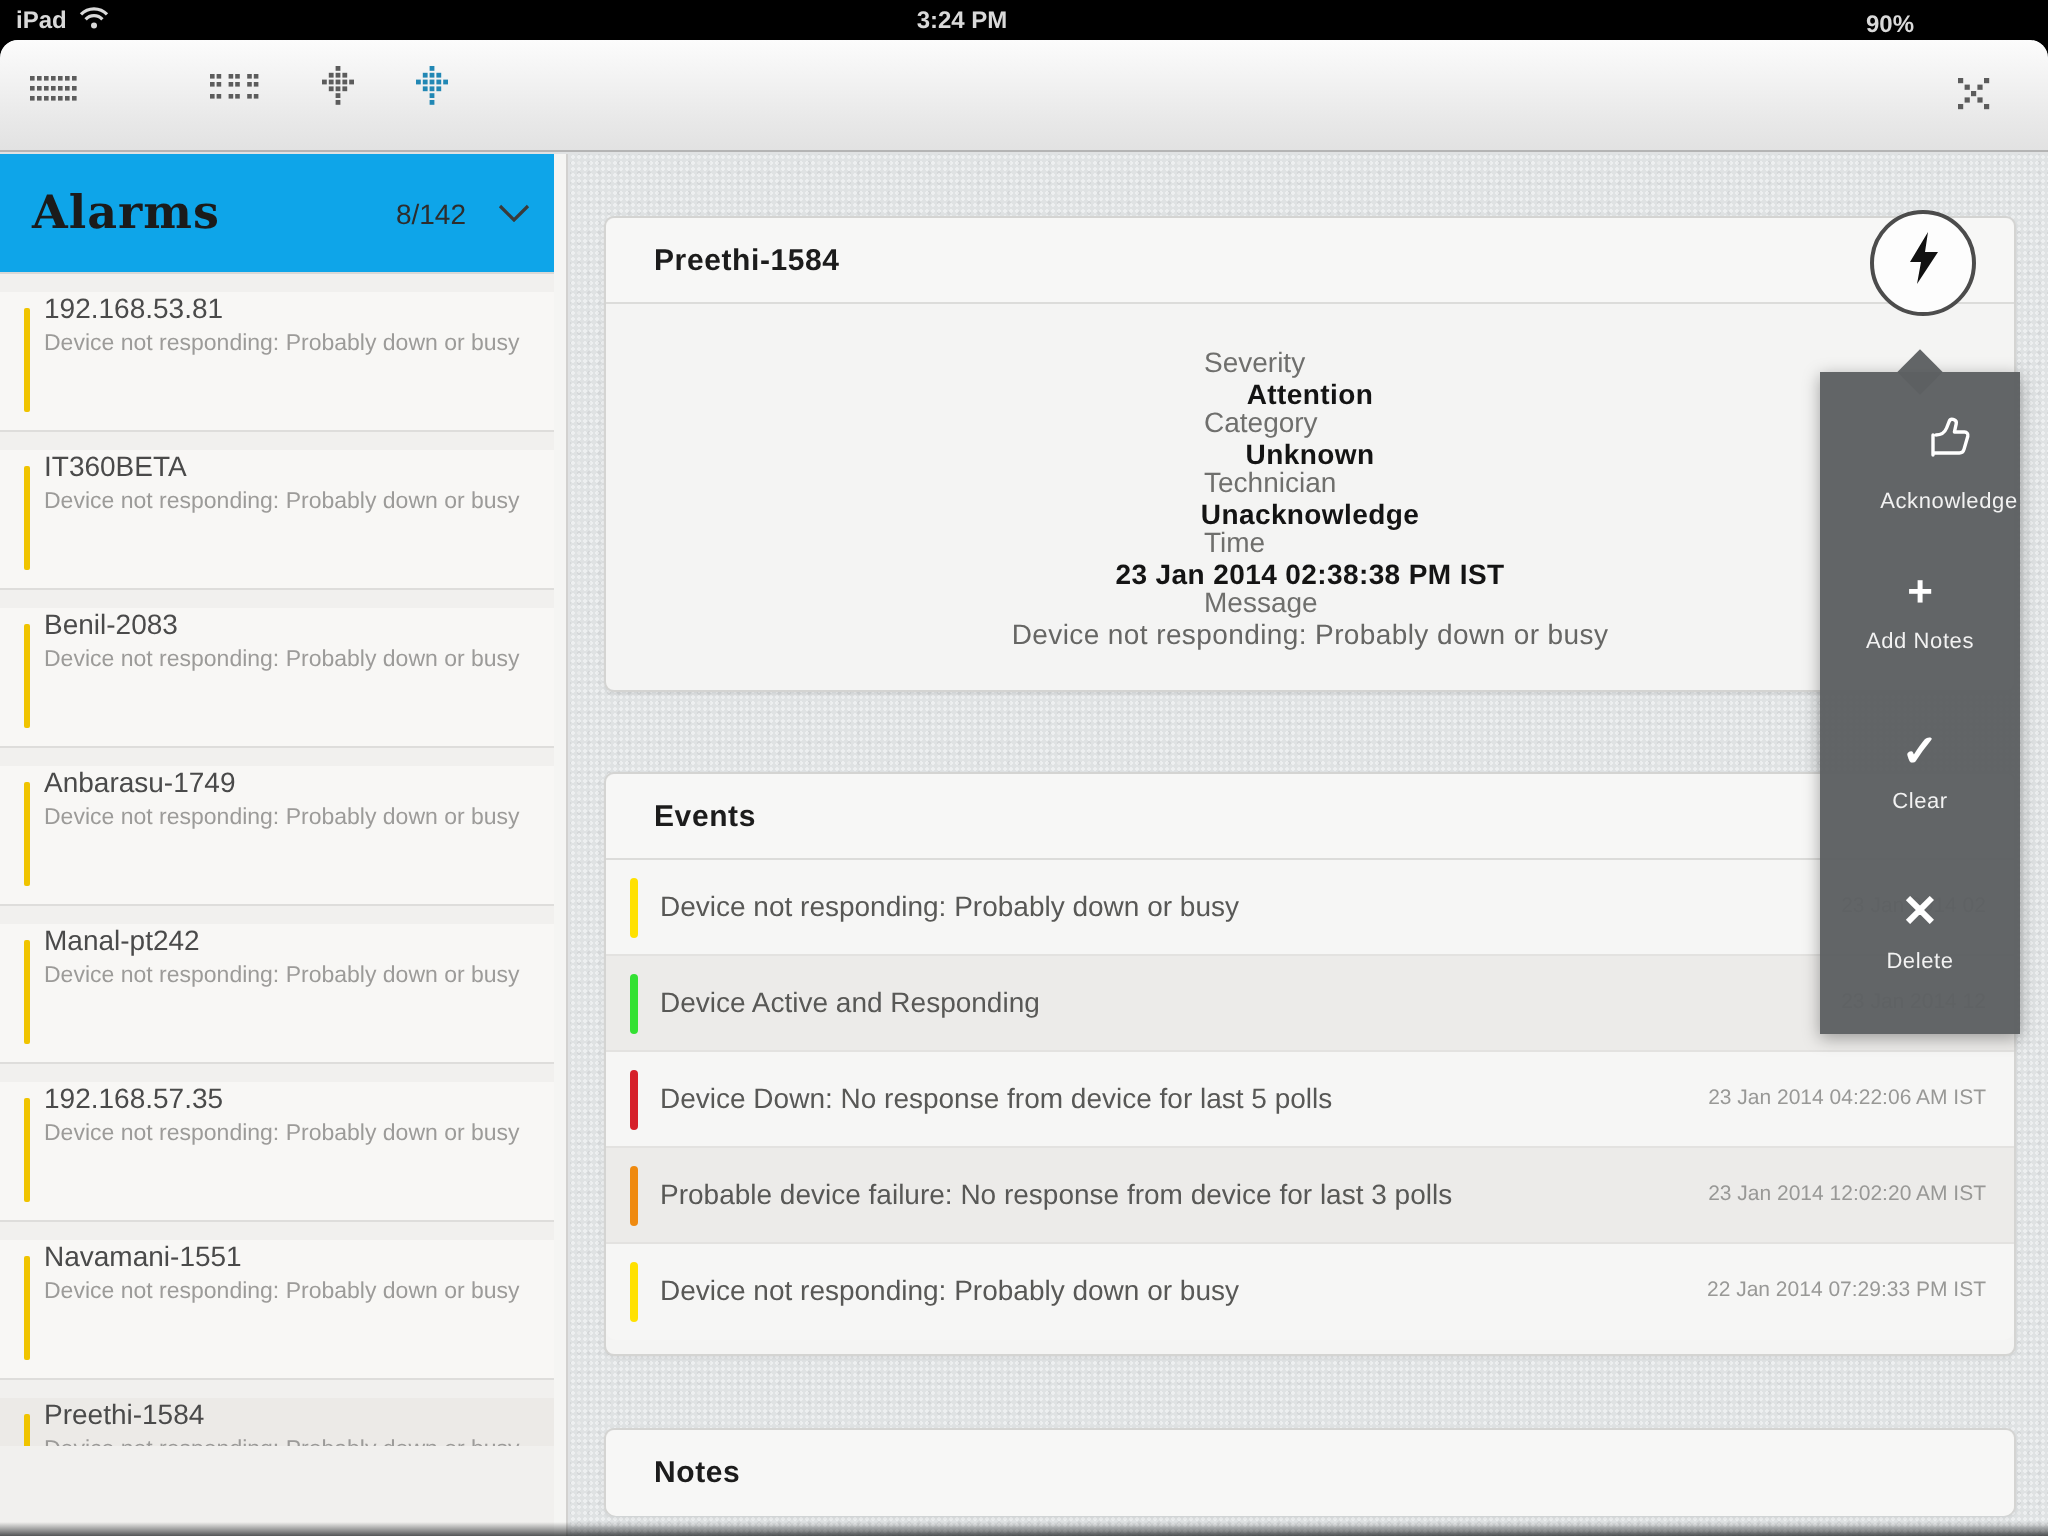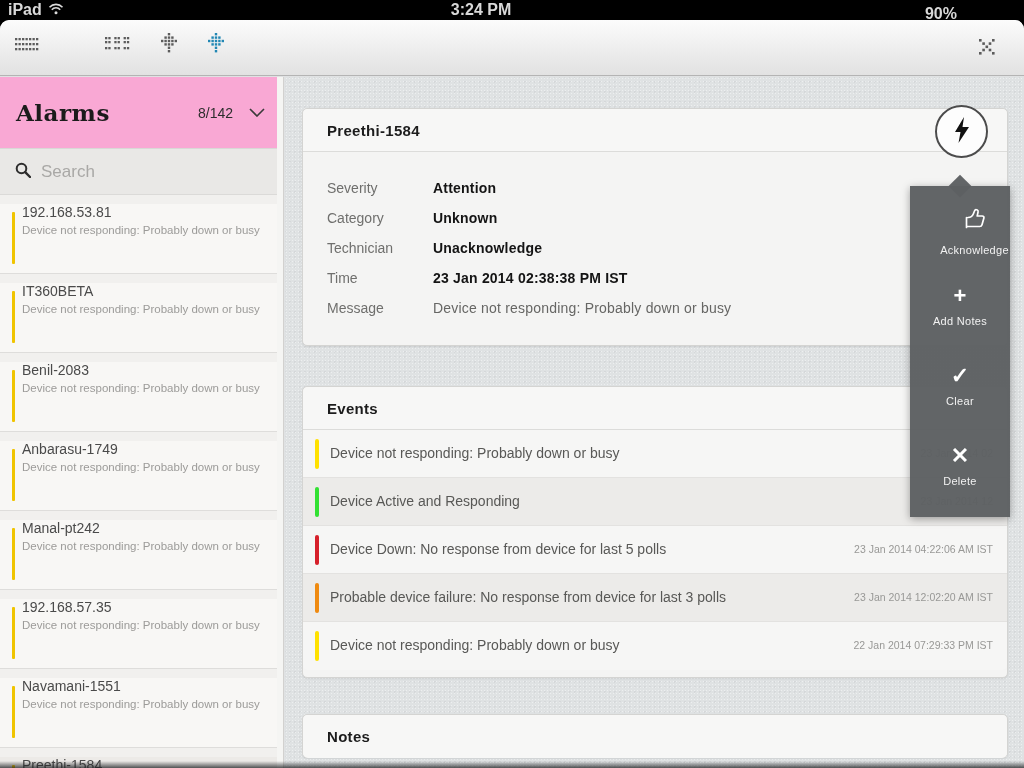--- a/index.html
+++ b/index.html
@@ -1,21 +1,21 @@
 <!DOCTYPE html>
 <html><head>
 <meta charset="utf-8">
 <style>
   * { margin:0; padding:0; box-sizing:border-box; }
   html,body { width:1024px; height:768px; overflow:hidden; background:#000;
     font-family:"Liberation Sans", sans-serif; }
 
   
   .statusbar { position:absolute; top:0; left:0; width:962px; height:20px;
-    background:#000; color:#d9d9d9; font-size:16px; font-weight:bold;
+    background:#000; color:#d9d9d9; font-size:12px; font-weight:bold;
     display:flex; align-items:center; }
   .sb-left { position:absolute; left:8px; display:flex; align-items:center; gap:6px; }
   .sb-center { position:absolute; left:0; right:0; text-align:center; }
   .sb-right { position:absolute; right:5px; display:flex; align-items:center; gap:5px;flex-direction:column; }
   .battery { width:23px; height:11px; border:1px solid #cfcfcf; border-radius:2px;
     position:relative; padding:1px; }
   .battery .fill { height:100%; width:88%; background:#d9d9d9; border-radius:1px; }
   .battery:after { content:""; position:absolute; right:-3px; top:3px; width:2px;
     height:5px; background:#cfcfcf; border-radius:0 1px 1px 0; }
 
@@ -26,22 +26,22 @@
   .toolbar { position:absolute; top:0; left:0; width:100%; height:56px;
     background:linear-gradient(#fcfcfc,#e9e9e9 70%,#e2e2e2);
     border-bottom:1px solid #b4b4b4; border-radius:9px 9px 0 0; }
   .tb-icon { position:absolute; top:16px; cursor:pointer; }
 
   
   .sidebar { position:absolute; top:57px; left:0; width:284px; height:691px;
     background:#f1f0ee; border-right:1px solid #d2d1cf; }
   .sb-gutter { position:absolute; top:0; right:0; width:6px; height:100%;
     background:#f5f5f3; }
-  .alarms-header { height:72px; display:flex; align-items:center;
-    padding:0 18px 0 16px; background:#f9a8d4; border-bottom:1px solid #d9d8d6; }
+  .alarms-header { height:60px; display:flex; align-items:center;
+    padding:0 18px 0 16px; background:#0ea5e9; border-bottom:1px solid #d9d8d6; }
   .alarms-title { font-family:"DejaVu Serif", serif; font-weight:bold;
     font-size:23px; color:#1b1b1b; letter-spacing:.5px; }
   .alarms-count { margin-left:auto; font-size:14px; color:#2d2d2d; }
   .alarms-chevron { margin-left:16px; cursor:pointer; display:flex; }
   .searchrow { height:46px; background:#e9e8e6; display:flex; align-items:center;
     padding-left:15px; border-bottom:1px solid #dbdad8; }
   .searchrow input { background:transparent; border:none; outline:none;
     font-size:17px; color:#6b6b6b; margin-left:10px; width:200px;
     font-family:"Liberation Sans",sans-serif; }
   .searchrow input::placeholder { color:#a9a8a6; }
@@ -65,21 +65,21 @@
   .panel { position:absolute; left:17px; width:706px; background:#f4f4f3;
     border:1px solid #d4d4d2; border-radius:5px;
     box-shadow:0 1px 2px rgba(0,0,0,.08); }
   .panel-header { height:43px; display:flex; align-items:center; padding:0 24px;
     background:#f7f7f6; border-bottom:1px solid #dcdcda; border-radius:5px 5px 0 0;
     font-size:15px; font-weight:bold; color:#1c1c1c; letter-spacing:.3px; }
   .panel-header.only { border-bottom:none; border-radius:5px; }
 
   .detail-panel { top:31px; height:238px; }
   .detail-body { padding:21px 24px 0; }
-  .field-row { display:flex; height:30px; align-items:center; }
+  .field-row { display:flex; height:30px; align-items:center;flex-direction:column; }
   .field-label { width:106px; font-size:14px; color:#6f6f6d; }
   .field-value { font-size:14px; font-weight:bold; color:#141414; letter-spacing:.2px; }
   .field-row.plain .field-value { font-weight:normal; color:#666664; }
 
   .bolt-btn { position:absolute; left:650px; top:28px; width:53px; height:53px;
     border-radius:50%; background:#fdfdfd; border:2px solid #4c4c4c;
     display:flex; align-items:center; justify-content:center; cursor:pointer;
     z-index:5; }
 
   .events-panel { top:309px; height:292px; overflow:hidden; }
@@ -253,29 +253,20 @@
   <div class="sidebar">
     <div class="alarms-header">
       <span class="alarms-title">Alarms</span>
       <span class="alarms-count">8/142</span>
       <span class="alarms-chevron">
         <svg width="16" height="9" viewBox="0 0 16 9">
             <polyline points="1,1 8,8 15,1" fill="none" stroke="#3a3a3a" stroke-width="1.6"></polyline>
           </svg>
       </span>
     </div>
-    <div class="searchrow">
-      <span>
-        <svg width="16" height="16" viewBox="0 0 16 16">
-          <circle cx="6.5" cy="6.5" r="4.8" fill="none" stroke="#2d2d2d" stroke-width="2"></circle>
-          <line x1="10.2" y1="10.2" x2="15" y2="15" stroke="#2d2d2d" stroke-width="2.4" stroke-linecap="round"></line>
-        </svg>
-      </span>
-      <input type="text" placeholder="Search" style="">
-    </div>
     <div class="alarm-list">
       <div class="alarm-item">
         <span class="alarm-bar" style="background-color: rgb(240, 196, 0);"></span>
         <div class="alarm-name">192.168.53.81</div>
         <div class="alarm-msg">Device not responding: Probably down or busy</div>
       </div>
       <div class="alarm-item">
         <span class="alarm-bar" style="background-color: rgb(240, 196, 0);"></span>
         <div class="alarm-name">IT360BETA</div>
         <div class="alarm-msg">Device not responding: Probably down or busy</div>

